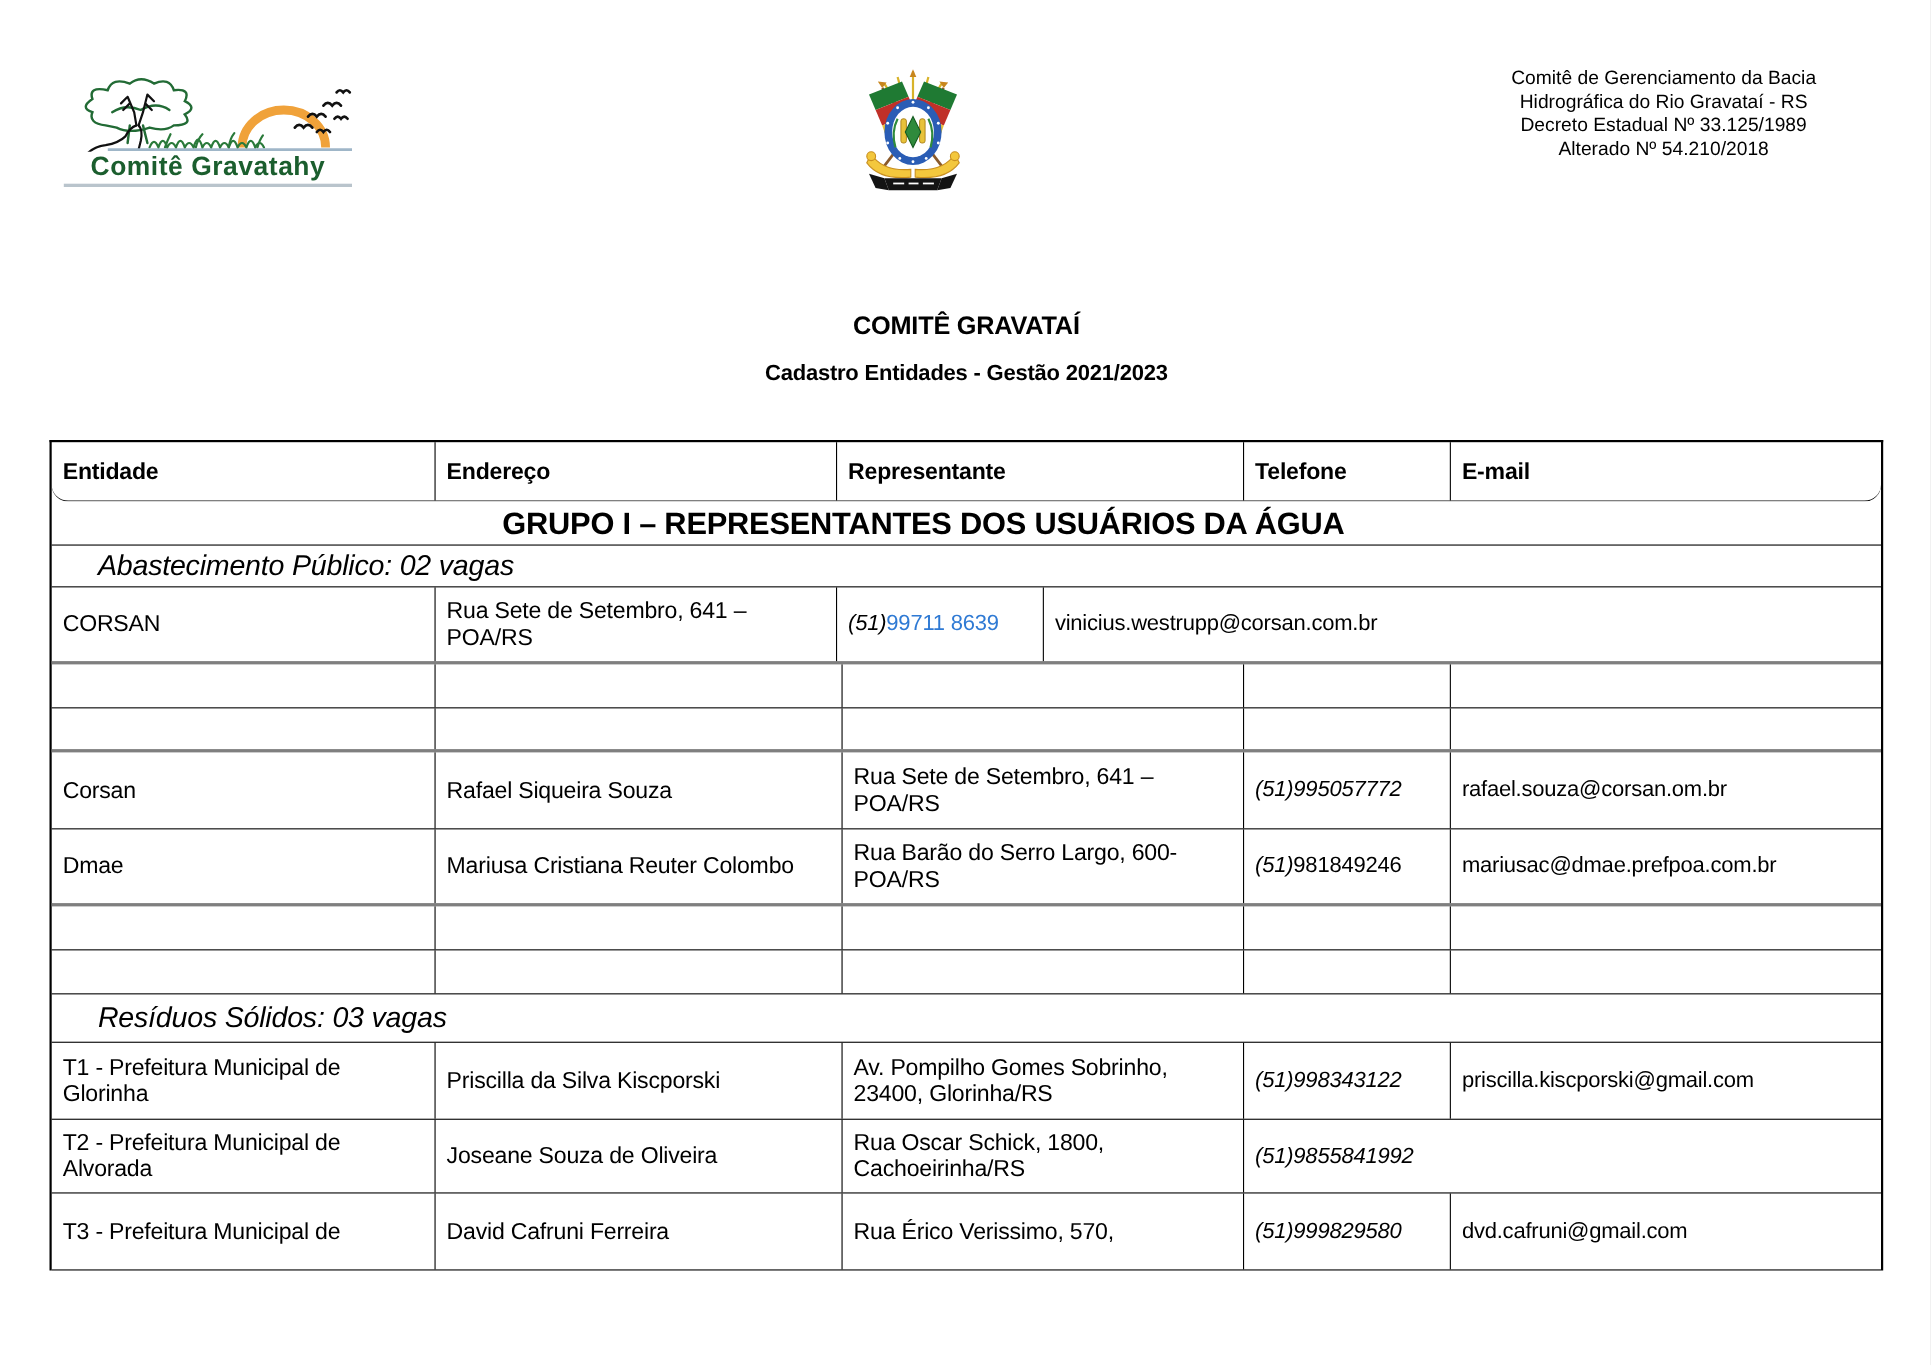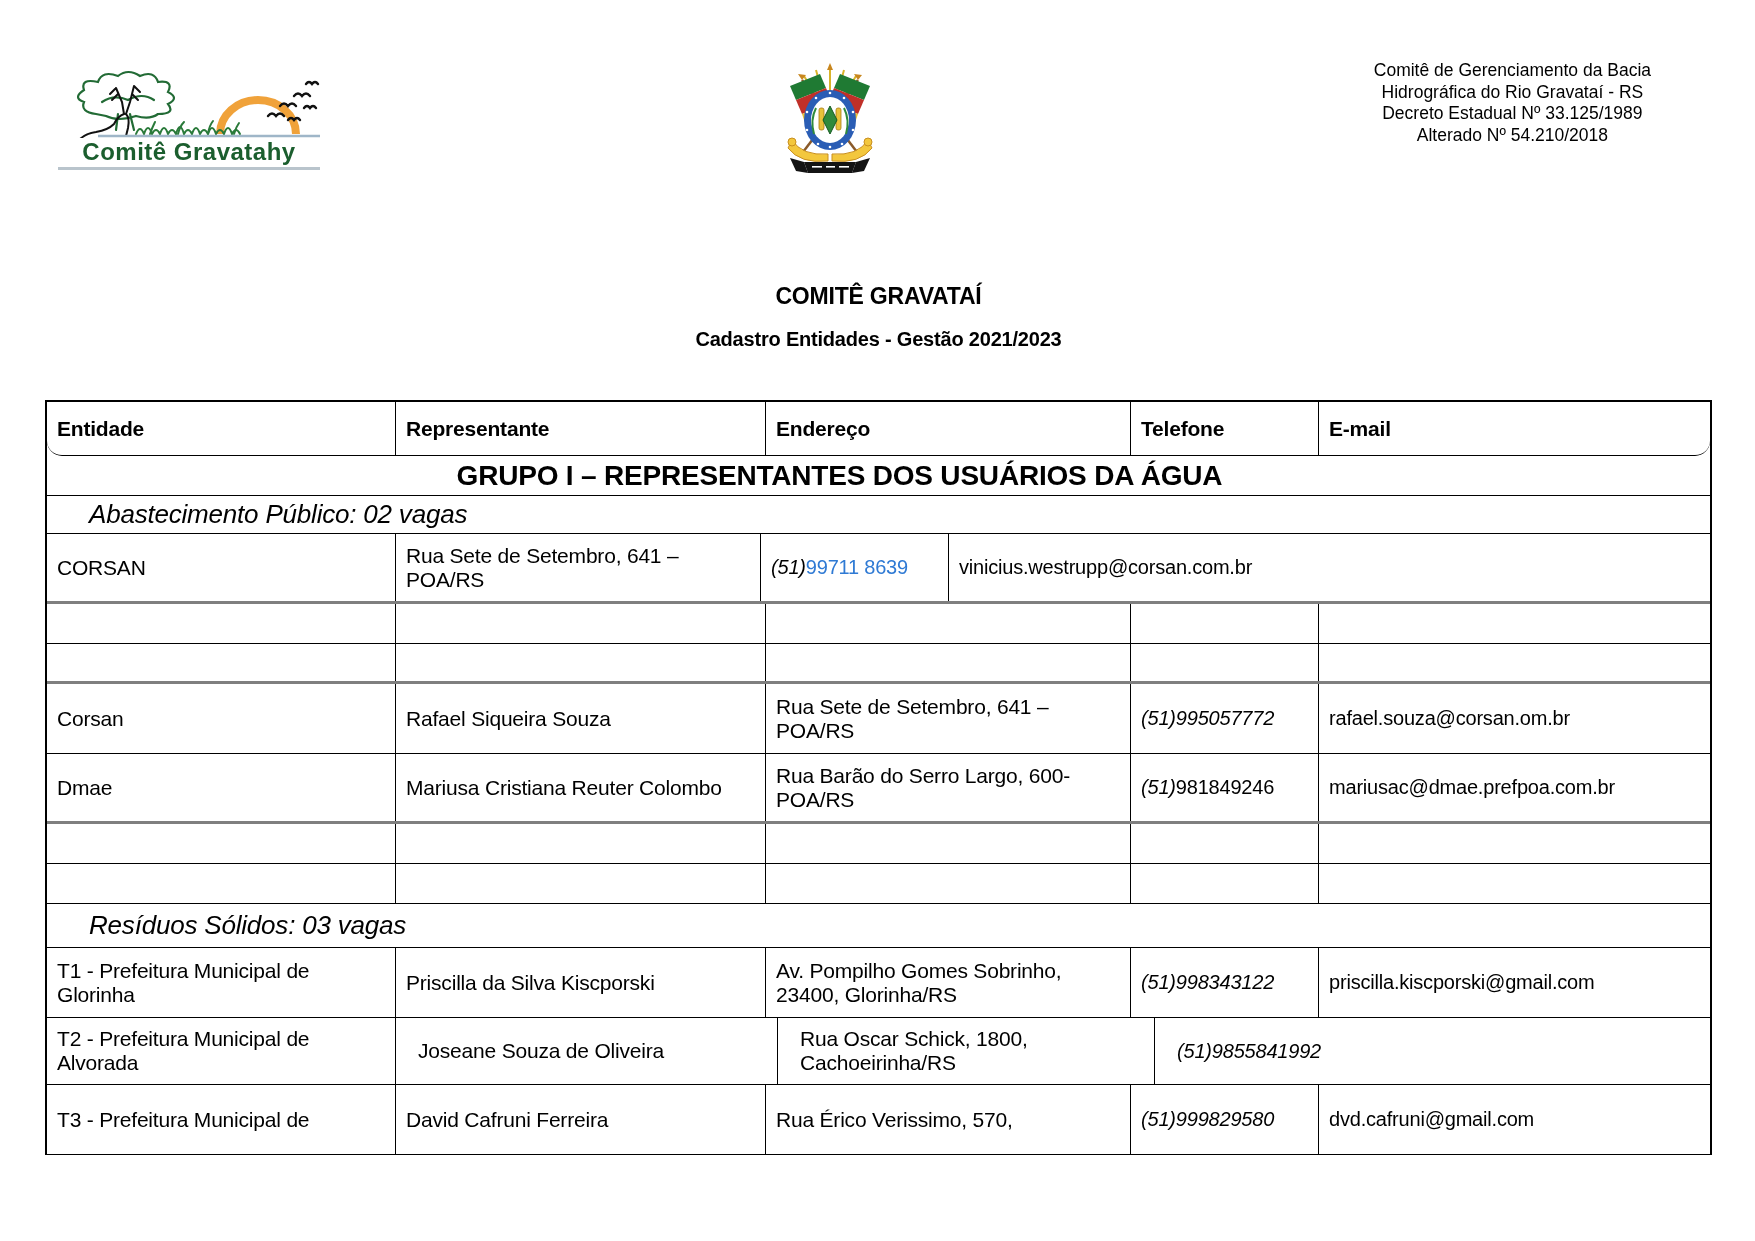--- a/index.html
+++ b/index.html
@@ -57,21 +57,21 @@
   .c1{flex:0 0 370px;}
   .c2{flex:0 0 365px;}
   .c3{flex:0 0 188px;}
   .c4{flex:1;}
   .span-all{flex:1;border-right:none;}
   .h-header{height:54px;border-radius:15px;}
   .h-group{height:40px;}
   .h-section1{height:38px;}
   .h-section{height:44px;}
   .h-data{height:70px;}
-  .h-data-s{height:67px;gap:12px;}
+  .h-data-s{height:67px;}
   .h-empty{height:40px;}
   .row-header .td{font-weight:bold;}
   .row-group .td{font-weight:bold;justify-content:center;padding-right:88px;font-size:28px;}
   .row-section .td{font-style:italic;font-size:26px;margin-left:32px;}
   .phone{font-style:italic;font-size:20px;}
   .phone .num-upright{font-style:normal;}
   .email{font-size:20px;}
   .link{}
 </style>
 </head>
@@ -184,22 +184,22 @@
     <div>Decreto Estadual Nº 33.125/1989</div>
     <div>Alterado Nº 54.210/2018</div>
   </div>
 
   <div class="doc-title">COMITÊ GRAVATAÍ</div>
   <div class="doc-subtitle">Cadastro Entidades - Gestão 2021/2023</div>
 
   <div class="tbl">
       <div class="tr row-header h-header">
         <div class="td c0">Entidade</div>
+        <div class="td c2">Endereço</div>
         <div class="td c1">Representante</div>
-        <div class="td c2">Endereço</div>
         <div class="td c3">Telefone</div>
         <div class="td c4">E-mail</div>
       </div>
       <div class="tr row-group h-group">
         <div class="td span-all">GRUPO I – REPRESENTANTES DOS USUÁRIOS DA ÁGUA</div>
       </div>
       <div class="tr row-section h-section1">
         <div class="td span-all">Abastecimento Público: 02 vagas</div>
       </div>
       <div class="tr thick h-data">

